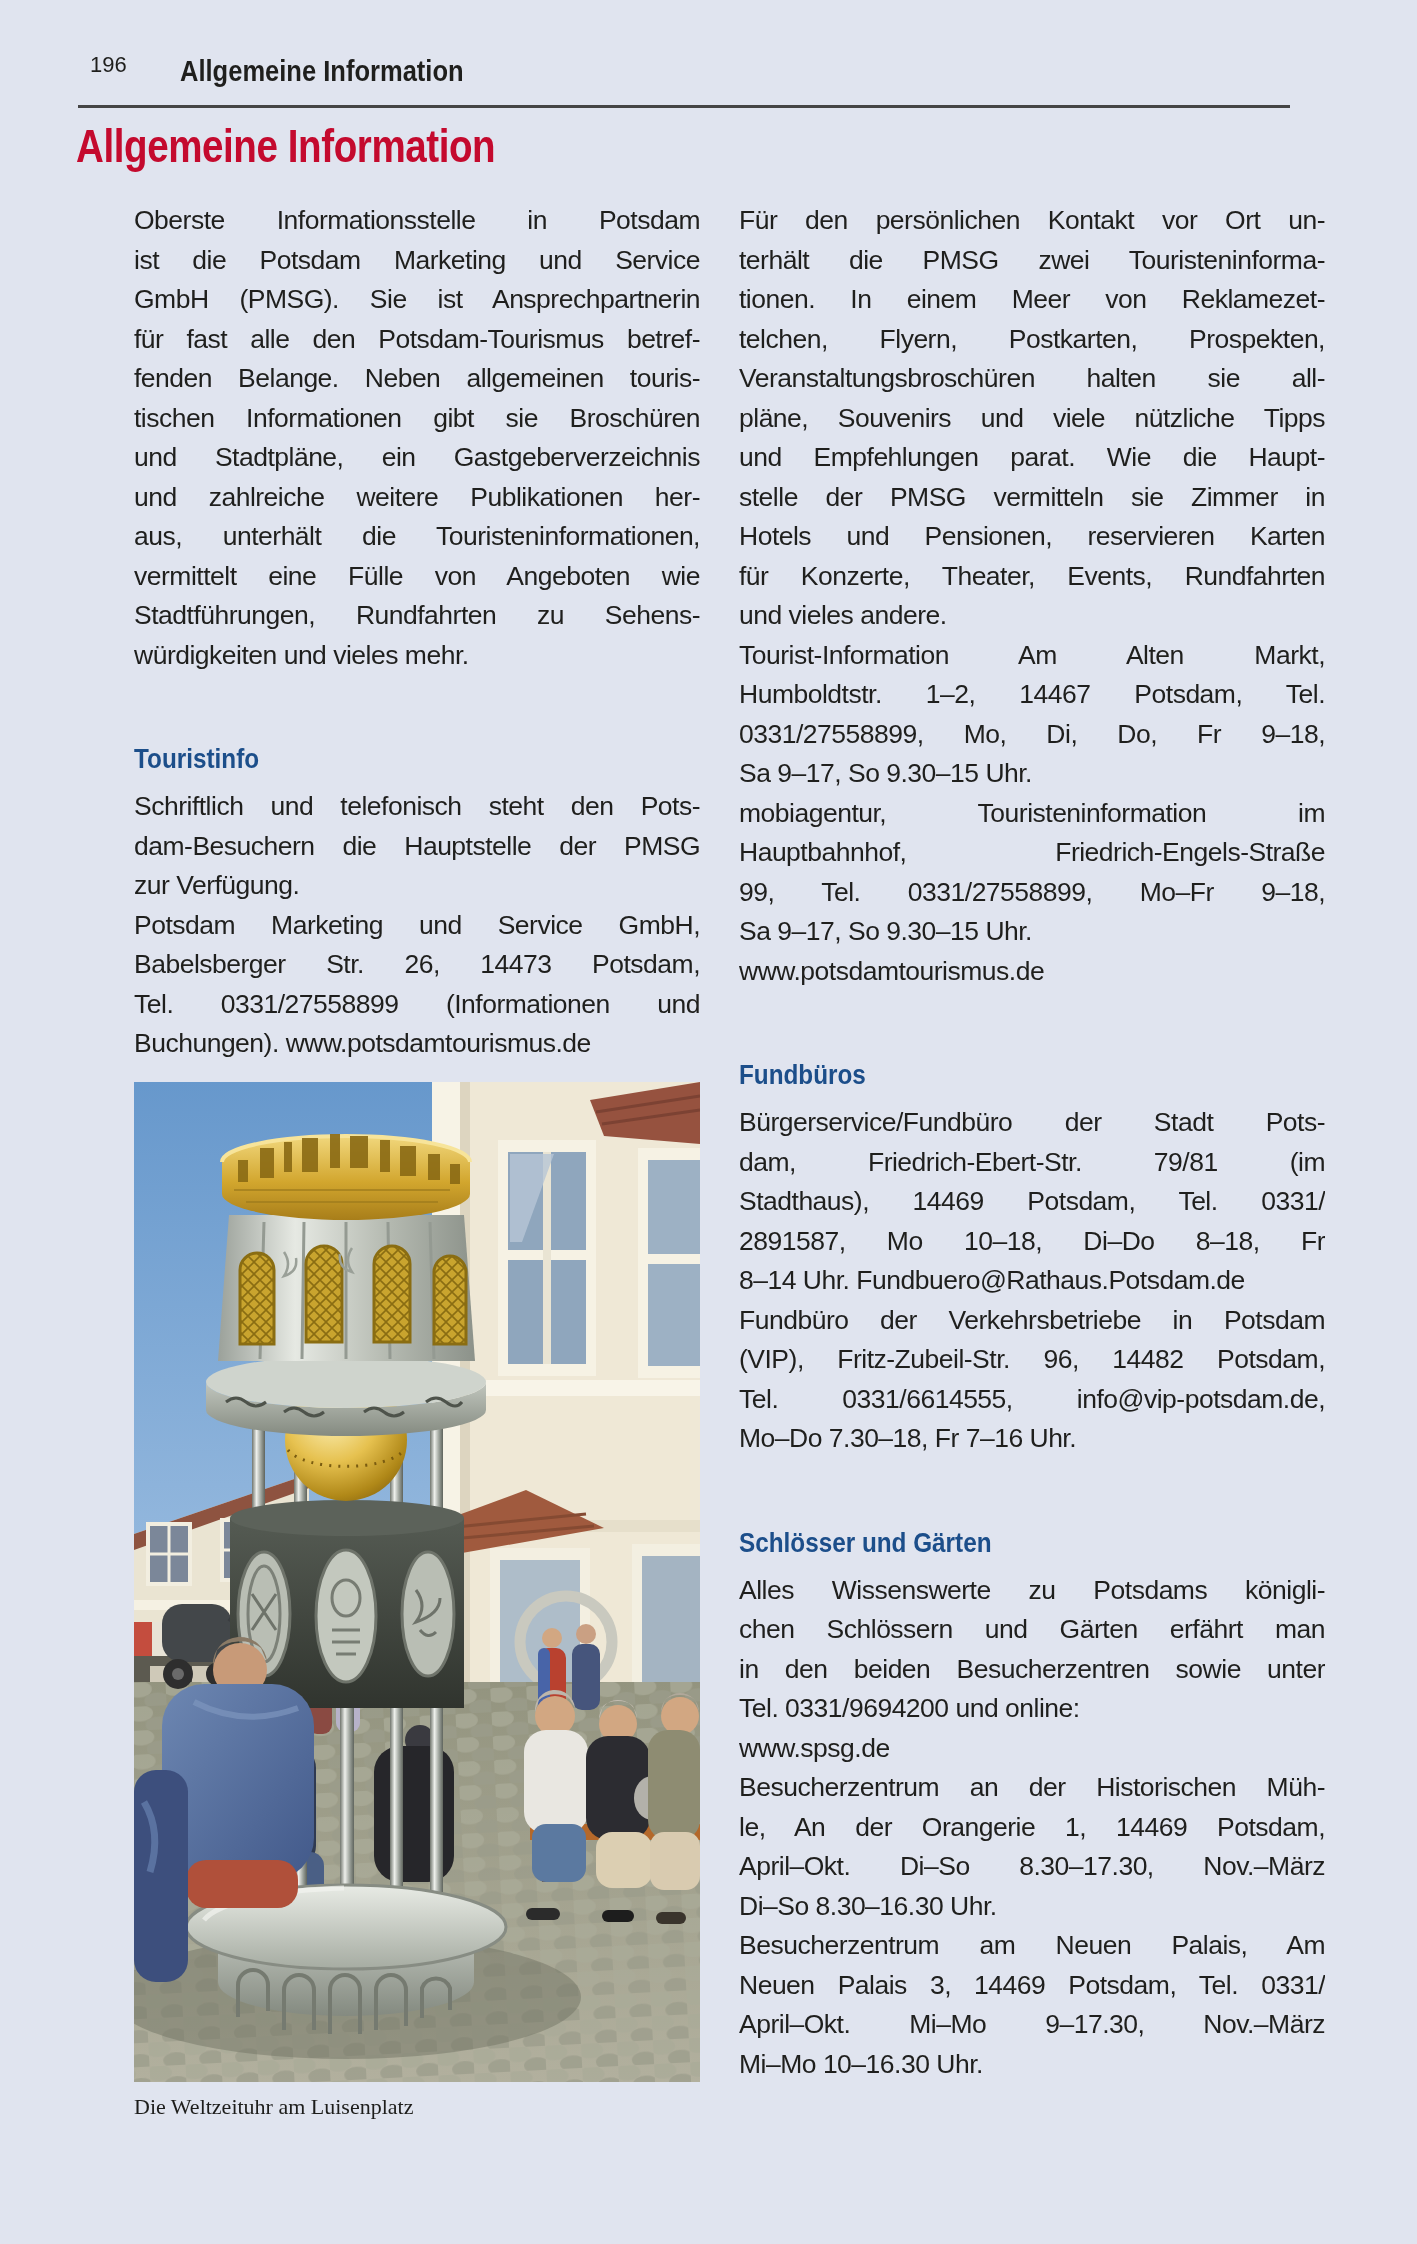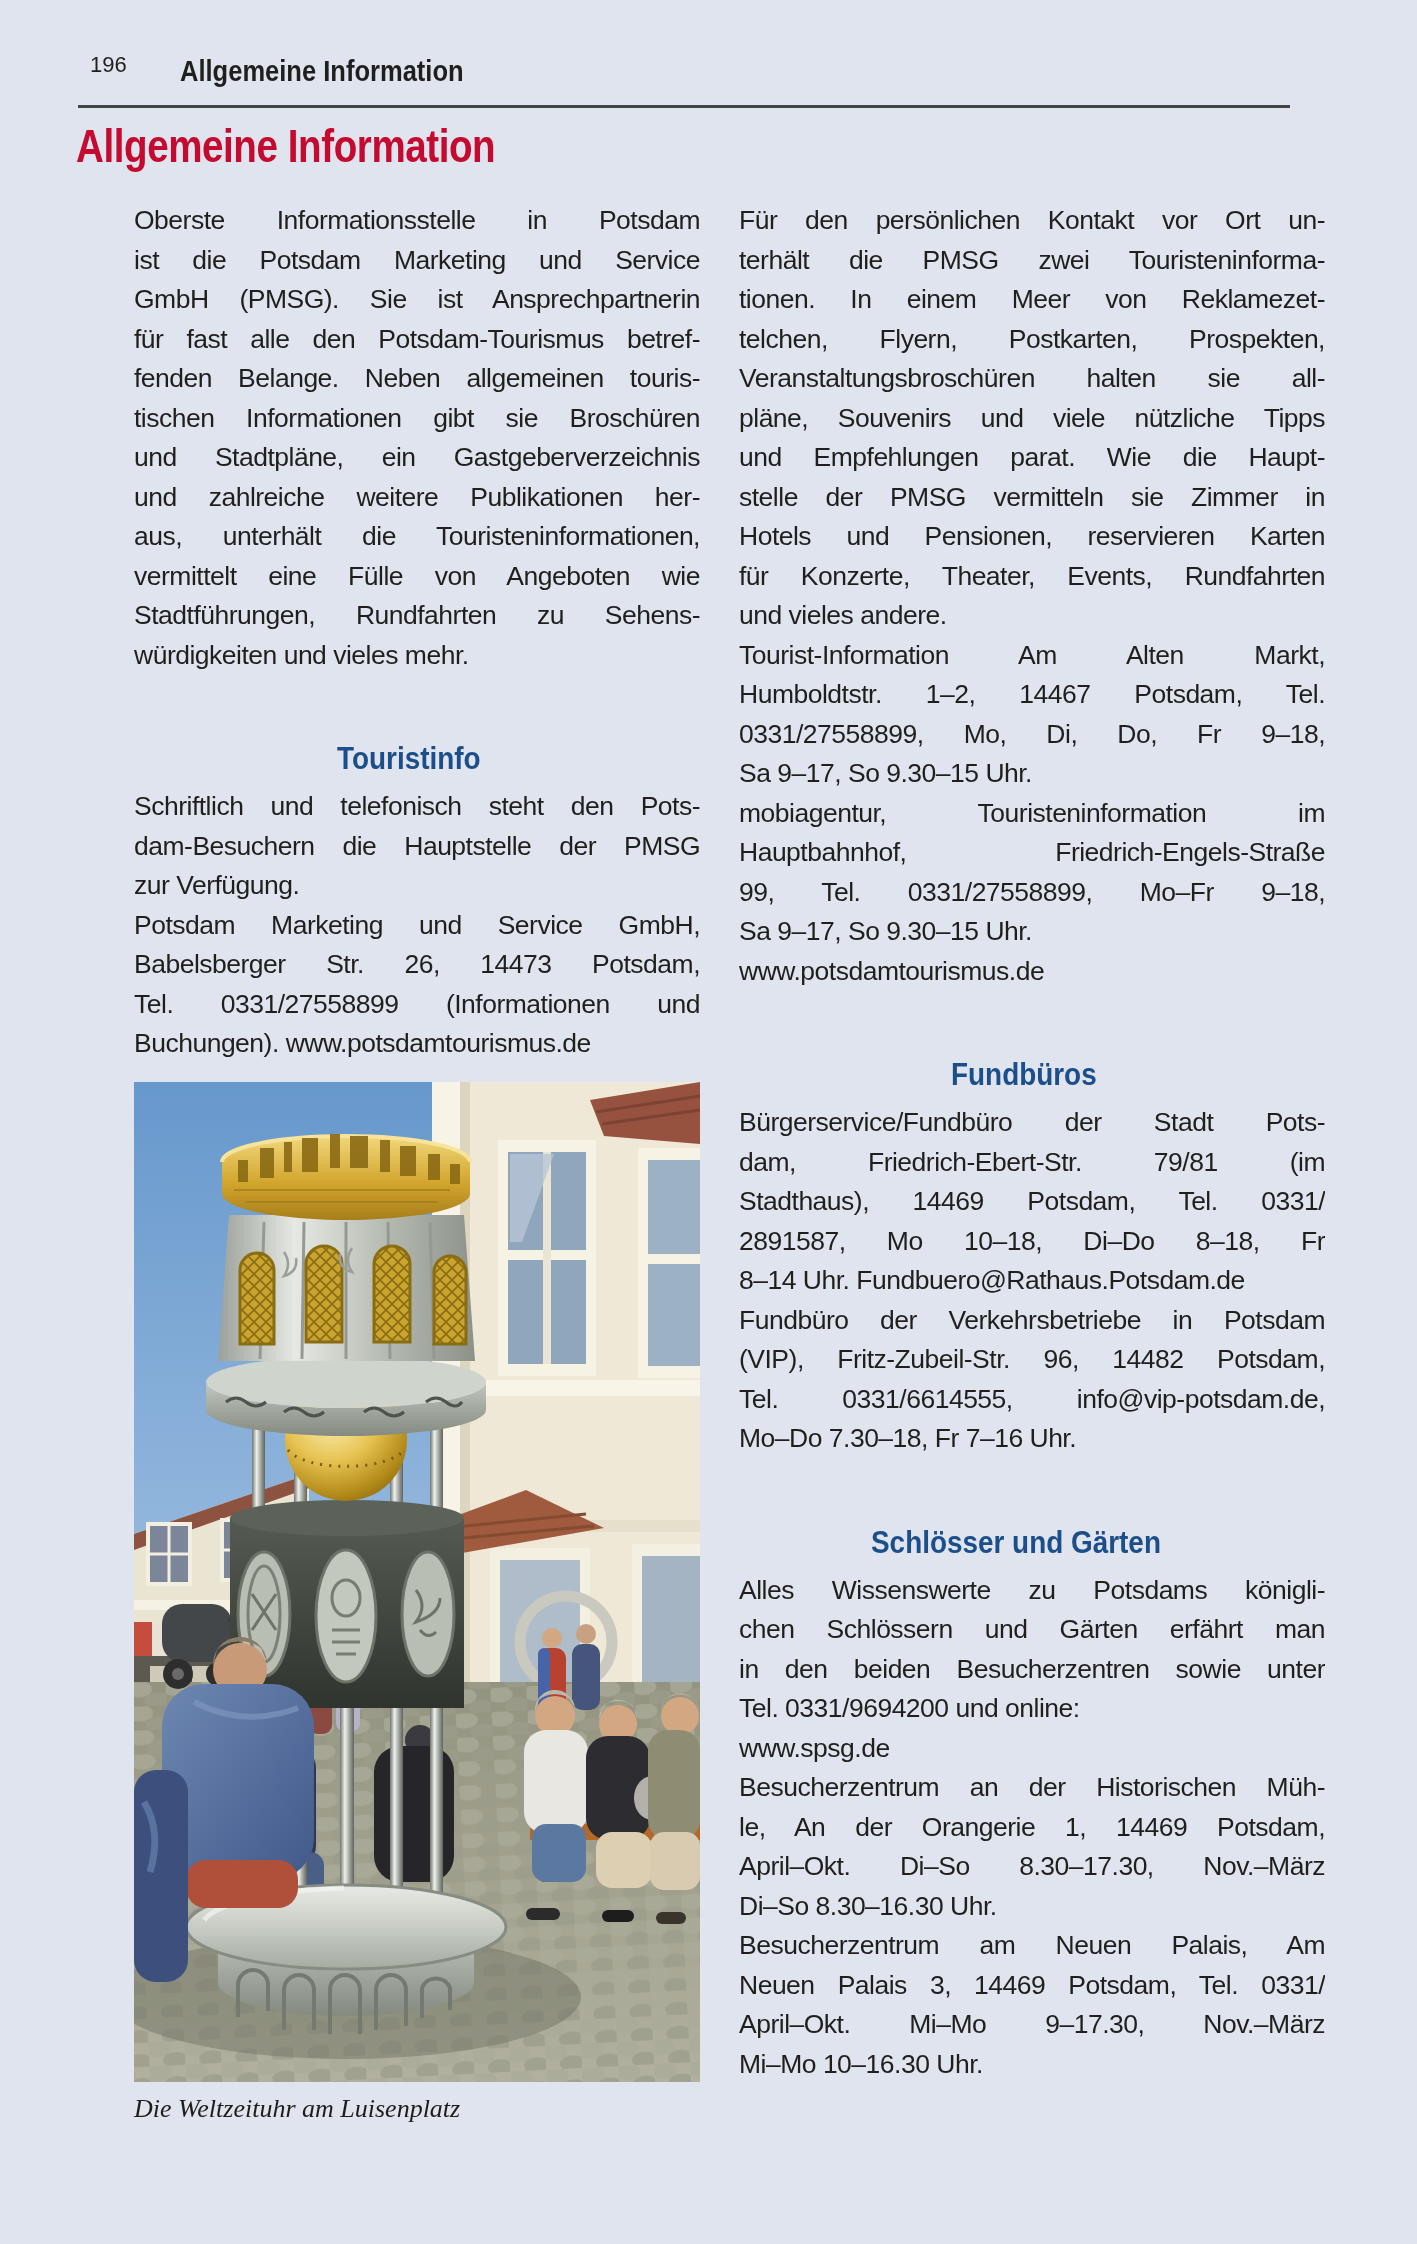--- a/index.html
+++ b/index.html
@@ -22,27 +22,27 @@
   .columns{position:absolute;left:100px;top:201px;display:flex;gap:39px;}
   .col-left{width:566px;margin-left:34px;}
   .col-right{width:586px;}
   .para{margin:0;}
   .para .line{
     font-size:26.5px;letter-spacing:-0.5px;line-height:39.5px;height:39.5px;
     overflow:hidden;white-space:nowrap;
   }
   .para .line.just{white-space:normal;text-align:justify;text-align-last:justify;}
   .b{font-weight:400;}
-  .subhead{margin:64px 0 8px;line-height:40px;font-size:31px;font-weight:700;color:var(--heading_blue);white-space:nowrap;text-align:center;}
+  .subhead{margin:64px 0 8px;line-height:40px;font-size:27px;font-weight:700;color:var(--heading_blue);white-space:nowrap;}
   .subhead span{display:inline-block;transform:scaleX(.9);transform-origin:left;}
   figure.photo{margin:18px 0 0 0;padding:0;width:566px;height:1000px;}
   figure.photo svg{display:block;width:566px;height:1000px;}
   .caption{
     margin-top:12px;font-family:"Liberation Serif","DejaVu Serif",serif;
-    font-style:italic;font-size:26px;color:#1d1d1b;
+    font-size:22px;color:#1d1d1b;
   }
 </style>
 </head>
 <body>
 
 <div class="pagehead-num">196</div>
 <div class="pagehead-title"><span>Allgemeine Information</span></div>
 <div class="rule"></div>
 <h1 class="main-title" style="margin:0;"><span>Allgemeine Information</span></h1>
 

